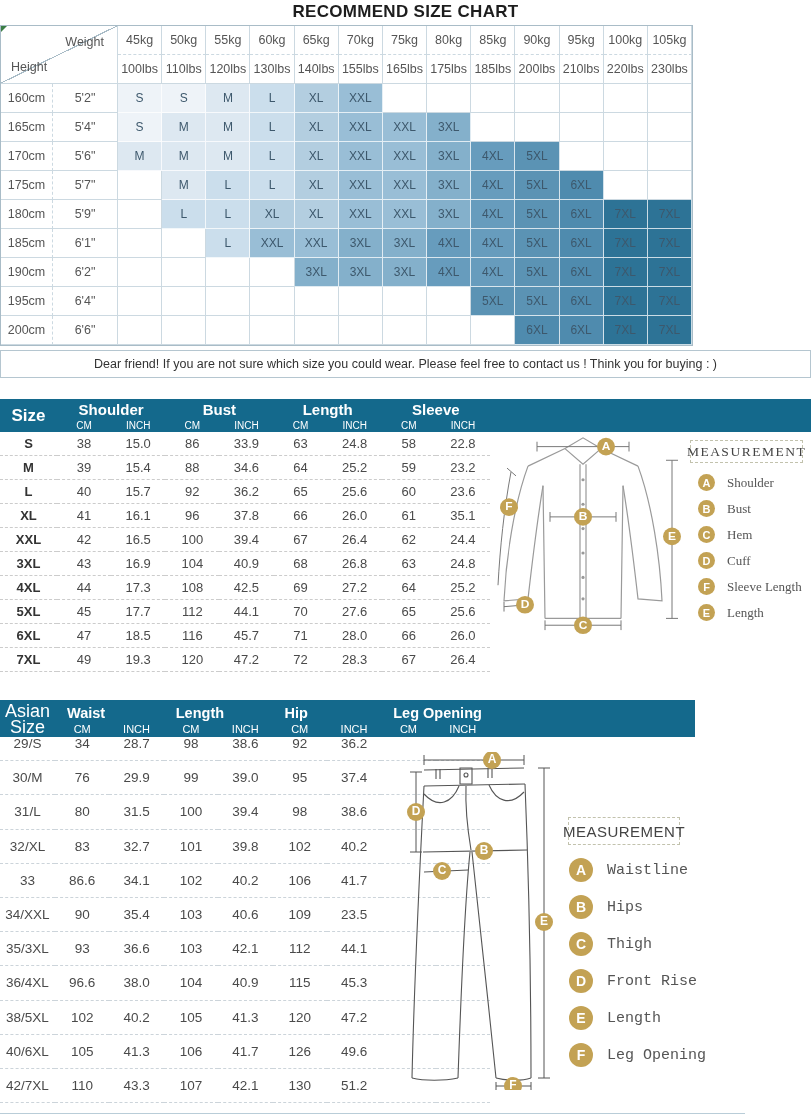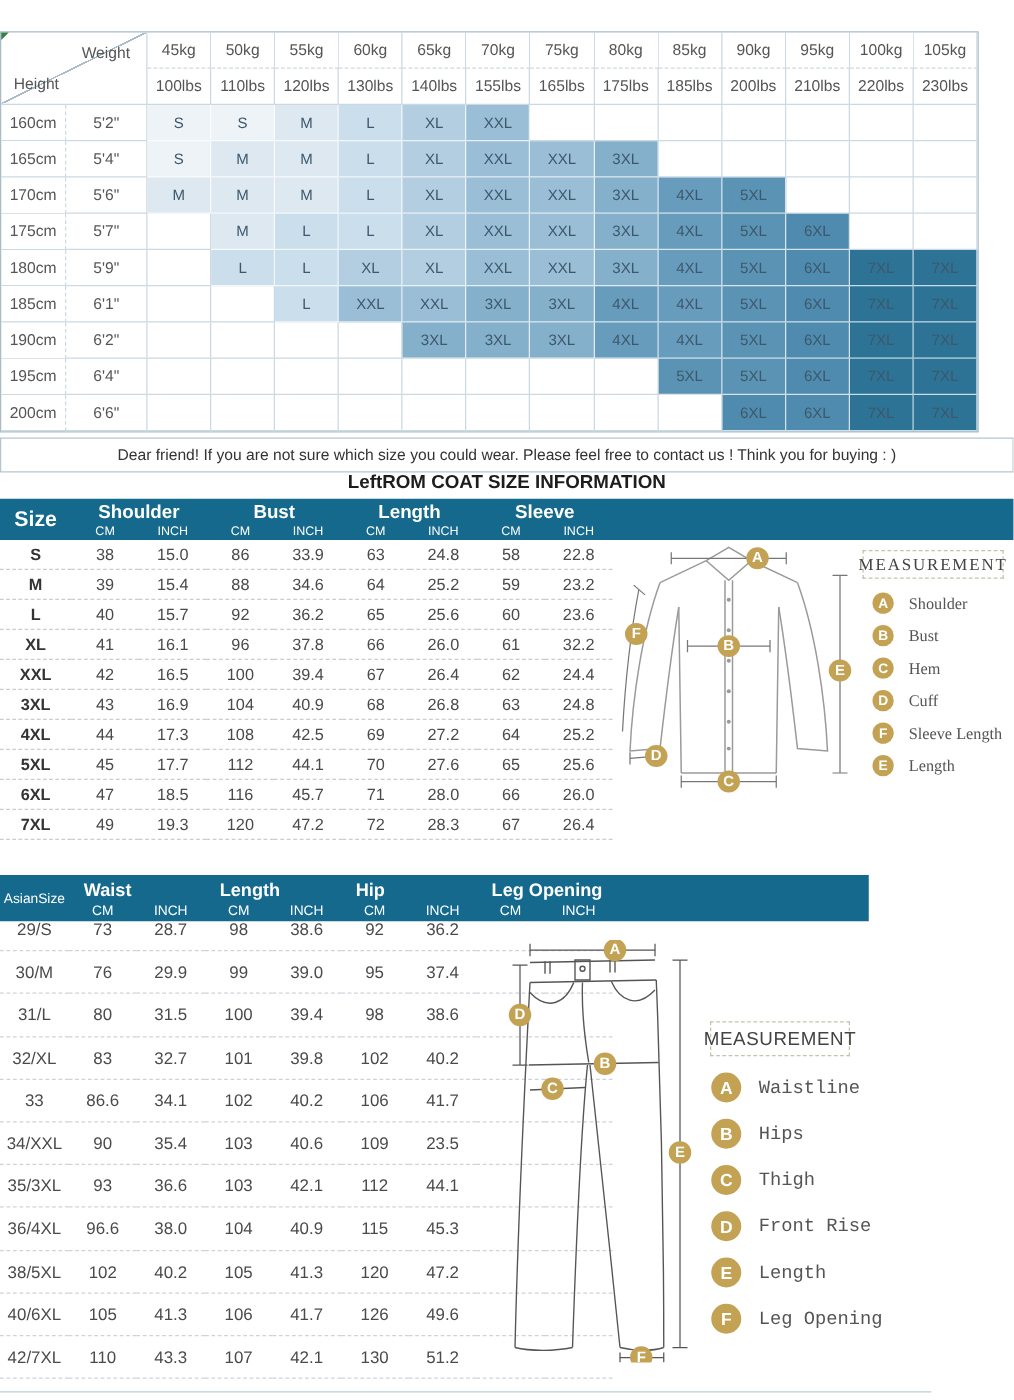--- a/index.html
+++ b/index.html
@@ -4,21 +4,21 @@
 <style>
   html,body{margin:0;padding:0;background:#fff;}
   .page{position:relative;width:811px;height:1120px;background:#fff;overflow:hidden;
         font-family:"Liberation Sans",sans-serif;}
   .sec-title{position:absolute;left:0;width:811px;text-align:center;font-weight:bold;color:#1d1d1d;}
   #scTitle{top:2px;font-size:17px;letter-spacing:.3px;}
   #coatTitle{top:377px;font-size:15px;}
   #pantsTitle{top:678px;font-size:15px;}
 
   
-  .sc-grid{position:absolute;top:25px;left:0;width:783px;box-sizing:border-box;
+  .sc-grid{position:absolute;top:25px;left:0;width:693px;box-sizing:border-box;
            display:grid;grid-template-columns:52px 65px repeat(13,1fr);
            grid-auto-rows:29px;border:1px solid #a9bcc7;background:#fff;}
   .sc-cell{display:flex;align-items:center;justify-content:center;font-size:12.5px;color:#555;
            border-right:1px solid #ccd9e1;border-bottom:1px solid #ccd9e1;box-sizing:border-box;}
   .sc-kg{border-bottom-style:dashed;}
   .sc-cm{border-right-style:dashed;}
   .sc-corner{grid-area:1/1/3/3;position:relative;border-right:1px solid #ccd9e1;border-bottom:1px solid #ccd9e1;box-sizing:border-box;
      background:linear-gradient(to bottom right,transparent 49.4%,#a9bcc7 49.4%,#a9bcc7 50.6%,transparent 50.6%);}
   .sc-corner .w{position:absolute;top:9px;right:13px;font-size:12.5px;color:#555;}
   .sc-corner .h{position:absolute;bottom:9px;left:10px;font-size:12.5px;color:#555;}
@@ -40,22 +40,22 @@
   .ct-body{position:absolute;top:432px;left:0;width:490px;display:grid;
            grid-template-columns:57px repeat(8,1fr);grid-auto-rows:24px;}
   .ct-body>div{display:flex;align-items:center;justify-content:center;border-bottom:1px dashed #ccc;}
   .ct-size{font-weight:bold;color:#333;font-size:13px;}
   .ct-val{font-size:13px;color:#4a4a4a;}
 
   
   .pt-band{position:absolute;top:700px;left:0;width:695px;height:37px;}
   .pt-head{position:absolute;top:700px;left:0;width:490px;height:37px;display:grid;
            grid-template-columns:55px repeat(8,1fr);grid-template-rows:21px 16px;color:#fff;}
-  .pt-sizehead{grid-area:1/1/3/2;display:flex;flex-direction:row;align-items:center;justify-content:center;
-           font-size:11px;line-height:16px;}
+  .pt-sizehead{grid-area:1/1/3/2;display:flex;flex-direction:column;align-items:center;justify-content:center;
+           font-size:18px;line-height:16px;}
   .pt-group{grid-column:span 2;display:flex;align-items:flex-end;justify-content:flex-start;
            padding-left:12px;box-sizing:border-box;font-weight:600;font-size:14.5px;}
   .pt-sub{display:flex;align-items:center;justify-content:center;font-size:11px;}
   .pt-body{position:absolute;top:727px;left:0;width:490px;display:grid;
            grid-template-columns:55px repeat(8,1fr);grid-auto-rows:34.2px;}
   .pt-body>div{display:flex;align-items:center;justify-content:center;border-bottom:1px dashed #ccd4da;}
   .pt-size{font-size:13.5px;color:#4a4a4a;}
   .pt-val{font-size:13.5px;color:#4a4a4a;}
   .pt-bottomline{position:absolute;top:1113px;left:0;width:745px;border-top:1px solid #b9cdd8;}
 
@@ -76,20 +76,21 @@
   #pantsLegend .leg-label{font-size:15px;color:#555;font-family:Liberation Mono, monospace;}
   svg{position:absolute;}
   #coatSvg{left:495px;top:431px;}
   #pantsSvg{left:404px;top:752px;}
 </style>
 </head>
 <body>
 
 <div class="page">
 
+  <div class="sec-title" id="scTitle">RECOMMEND SIZE CHART</div>
   <div class="sc-grid" id="scGrid">
     <div class="sc-corner">
       <span class="w">Weight</span>
       <span class="h">Height</span>
     </div>
   <div class="sc-cell sc-kg">45kg</div>
       <div class="sc-cell sc-kg">50kg</div>
       <div class="sc-cell sc-kg">55kg</div>
       <div class="sc-cell sc-kg">60kg</div>
       <div class="sc-cell sc-kg">65kg</div>
@@ -245,21 +246,20 @@
       <div class="sc-cell sc-size"></div>
       <div class="sc-cell sc-size"></div>
       <div class="sc-cell sc-size"></div>
       <div class="sc-cell sc-size filled" style="background: rgb(79, 139, 174);">6XL</div>
       <div class="sc-cell sc-size filled" style="background: rgb(79, 139, 174);">6XL</div>
       <div class="sc-cell sc-size filled" style="background: rgb(45, 115, 150);">7XL</div>
       <div class="sc-cell sc-size filled" style="background: rgb(45, 115, 150);">7XL</div>
     </div>
   <div class="sc-note">Dear friend! If you are not sure which size you could wear. Please feel free to contact us ! Think you for buying  : )</div>
 
-  <div class="sec-title" id="coatTitle">LeftROM COAT SIZE INFORMATION</div>
   <div class="ct-band" id="coatBand" style="background: rgb(20, 105, 140);"></div>
   <div class="ct-head" id="coatHead">
     <div class="ct-sizehead">Size</div>
   <div class="ct-group">Shoulder</div>
       <div class="ct-group">Bust</div>
       <div class="ct-group">Length</div>
       <div class="ct-group">Sleeve</div>
       <div class="ct-sub">CM</div>
       <div class="ct-sub">INCH</div>
       <div class="ct-sub">CM</div>
@@ -298,21 +298,21 @@
       <div class="ct-val">60</div>
       <div class="ct-val">23.6</div>
       <div class="ct-size">XL</div>
       <div class="ct-val">41</div>
       <div class="ct-val">16.1</div>
       <div class="ct-val">96</div>
       <div class="ct-val">37.8</div>
       <div class="ct-val">66</div>
       <div class="ct-val">26.0</div>
       <div class="ct-val">61</div>
-      <div class="ct-val">32.2</div>
+      <div class="ct-val">35.1</div>
       <div class="ct-size">XXL</div>
       <div class="ct-val">42</div>
       <div class="ct-val">16.5</div>
       <div class="ct-val">100</div>
       <div class="ct-val">39.4</div>
       <div class="ct-val">67</div>
       <div class="ct-val">26.4</div>
       <div class="ct-val">62</div>
       <div class="ct-val">24.4</div>
       <div class="ct-size">3XL</div>
@@ -443,21 +443,21 @@
       <div class="pt-sub">INCH</div>
       <div class="pt-sub">CM</div>
       <div class="pt-sub">INCH</div>
       <div class="pt-sub">CM</div>
       <div class="pt-sub">INCH</div>
       <div class="pt-sub">CM</div>
       <div class="pt-sub">INCH</div>
     </div>
   <div class="pt-body" id="pantsBody">
       <div class="pt-size">29/S</div>
-      <div class="pt-val">73</div>
+      <div class="pt-val">34</div>
       <div class="pt-val">28.7</div>
       <div class="pt-val">98</div>
       <div class="pt-val">38.6</div>
       <div class="pt-val">92</div>
       <div class="pt-val">36.2</div>
       <div class="pt-val"></div>
       <div class="pt-val"></div>
       <div class="pt-size">30/M</div>
       <div class="pt-val">76</div>
       <div class="pt-val">29.9</div>

